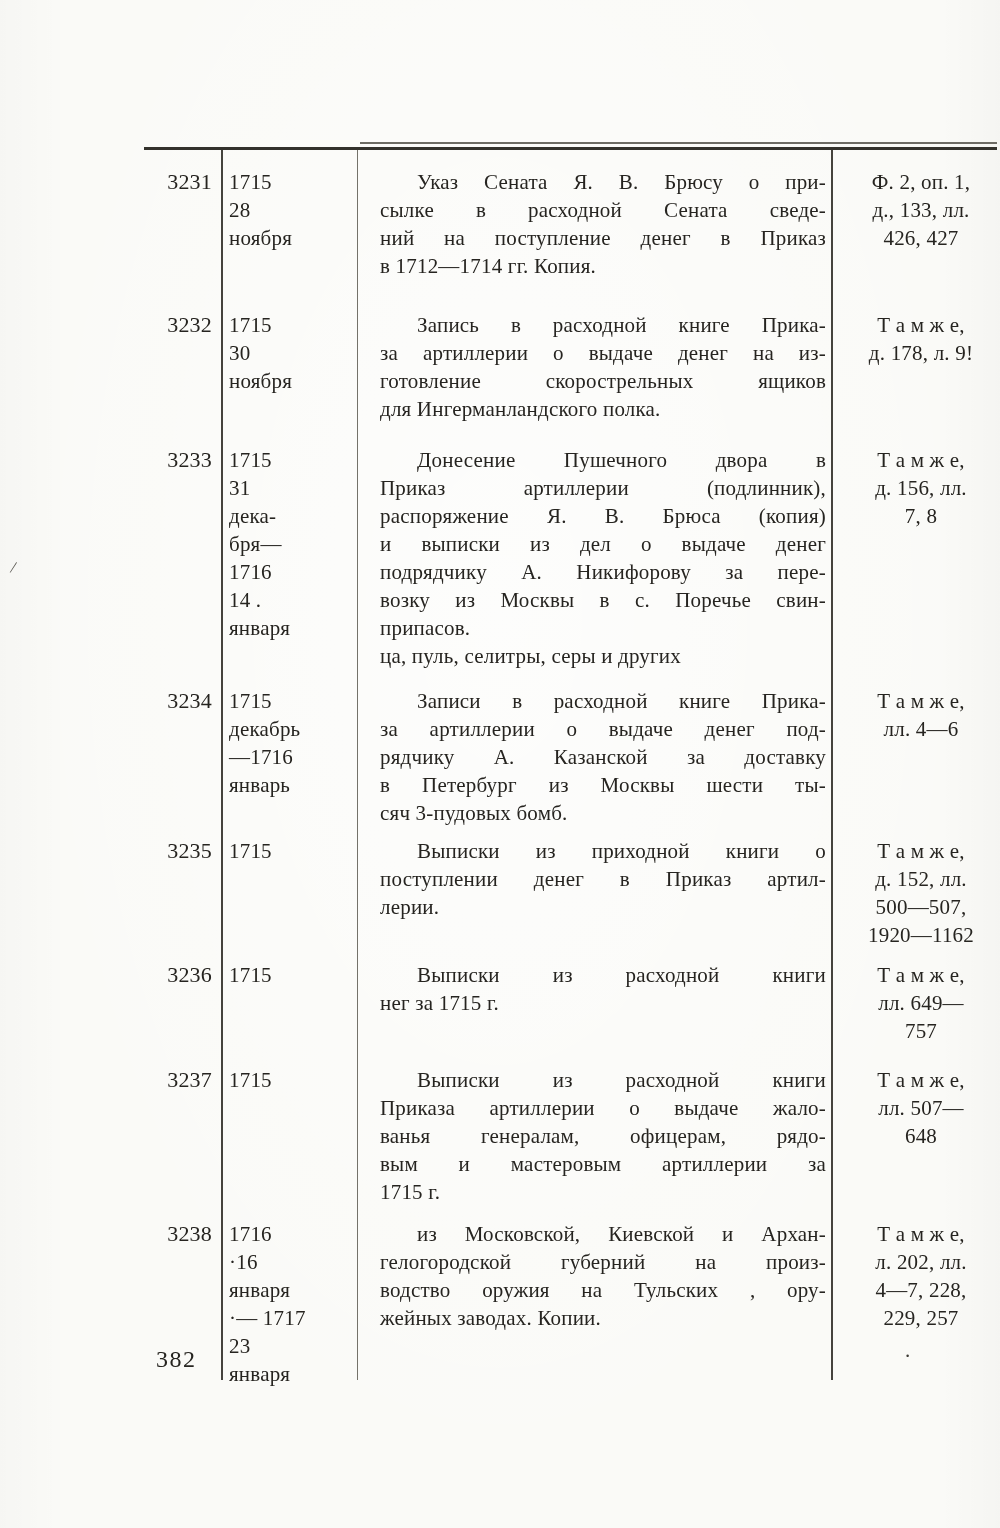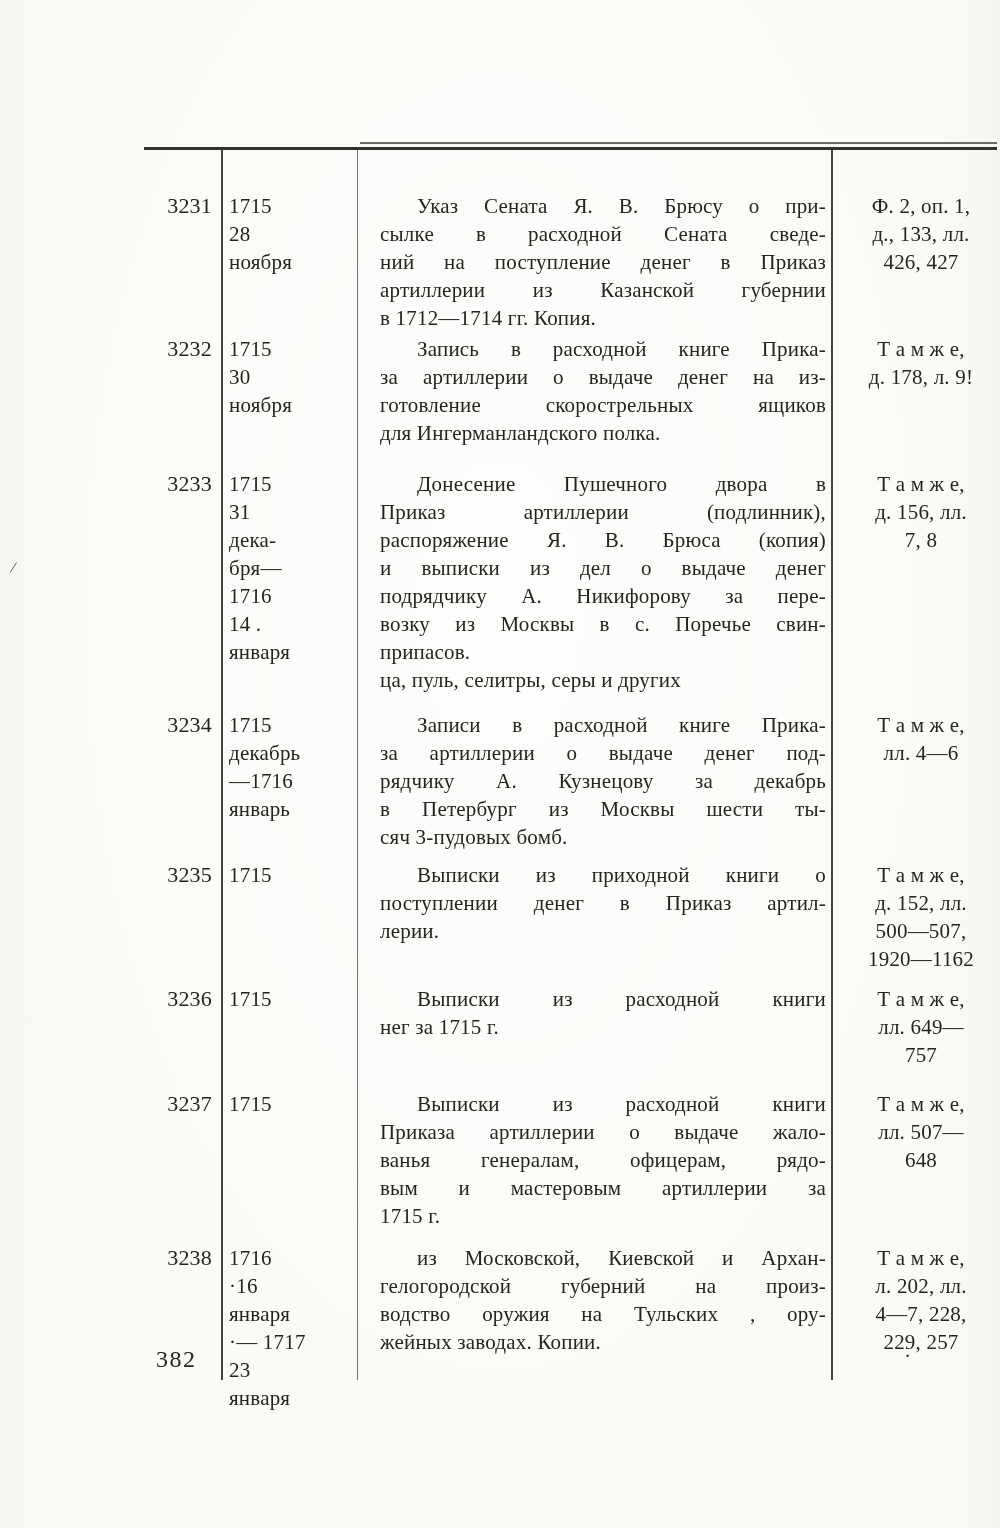--- a/index.html
+++ b/index.html
@@ -17,21 +17,21 @@
   }
   
   .toprule{position:absolute;left:144px;top:147px;width:853px;height:3px;background:#33312c;}
   .toprule2{position:absolute;left:360px;top:142px;width:637px;height:2px;background:#6d6b64;}
   .vline{position:absolute;top:150px;height:1230px;}
   .v1{left:221px;width:2px;background:#45433d;}
   .v2{left:357px;width:1px;background:#74726a;}
   .v3{left:831px;width:2px;background:#45433d;}
   
   .entry{position:absolute;left:144px;width:853px;}
-  .cell{position:absolute;top:0;line-height:28px;font-size:21px;letter-spacing:0.2px;margin-top:24px;}
+  .cell{position:absolute;top:0;line-height:28px;font-size:21px;letter-spacing:0.2px;}
   .col-num{left:0;width:68px;text-align:right;font-size:22px;}
   .col-date{left:85px;width:130px;text-align:left;}
   .col-desc{left:236px;width:446px;}
   .col-ref{left:701px;width:152px;}
   .col-desc .tline{text-align:justify;text-align-last:justify;}
   .col-desc .tline:first-child{text-indent:37px;}
   .col-desc .tline:last-child{text-align-last:left;}
   .col-ref .tline{text-align:center;}
   .pageno{position:absolute;left:156px;top:1346px;font-size:24px;letter-spacing:1.5px;}
   
@@ -53,21 +53,20 @@
     <div class="cell col-num">3231</div>
     <div class="cell col-date">
         <div class="tline">1715</div>
         <div class="tline">28</div>
         <div class="tline">ноября</div>
       </div>
     <div class="cell col-desc">
         <div class="tline">Указ Сената Я. В. Брюсу о при-</div>
         <div class="tline">сылке в расходной Сената сведе-</div>
         <div class="tline">ний на поступление денег в Приказ</div>
-        <div class="tline">артиллерии из Казанской губернии</div>
         <div class="tline">в 1712—1714 гг. Копия.</div>
       </div>
     <div class="cell col-ref">
         <div class="tline">Ф. 2, оп. 1,</div>
         <div class="tline">д., 133, лл.</div>
         <div class="tline">426, 427</div>
       </div>
   </div>
 
   <div class="entry" style="top:311px">
@@ -121,21 +120,21 @@
     <div class="cell col-num">3234</div>
     <div class="cell col-date">
         <div class="tline">1715</div>
         <div class="tline">декабрь</div>
         <div class="tline">—1716</div>
         <div class="tline">январь</div>
       </div>
     <div class="cell col-desc">
         <div class="tline">Записи в расходной книге Прика-</div>
         <div class="tline">за артиллерии о выдаче денег под-</div>
-        <div class="tline">рядчику А. Кузнецову за декабрь</div>
+        <div class="tline">рядчику А. Казанской за доставку</div>
         <div class="tline">в Петербург из Москвы шести ты-</div>
         <div class="tline">сяч 3-пудовых бомб.</div>
       </div>
     <div class="cell col-ref">
         <div class="tline">Т а м  ж е,</div>
         <div class="tline">лл. 4—6</div>
       </div>
   </div>
 
   <div class="entry" style="top:837px">

